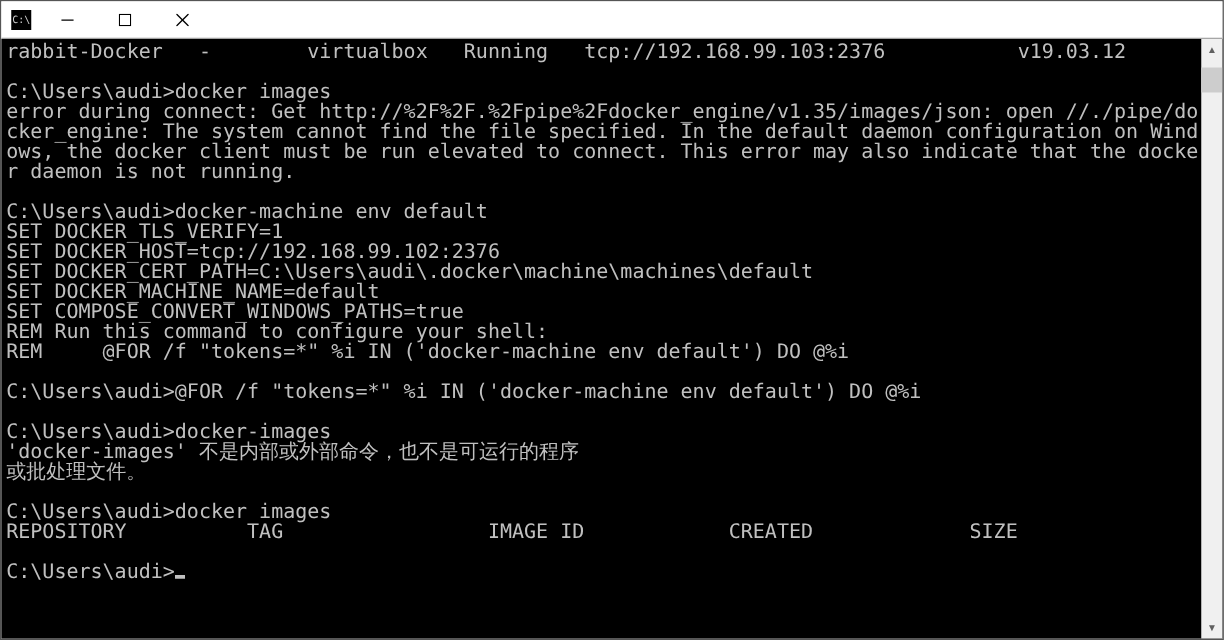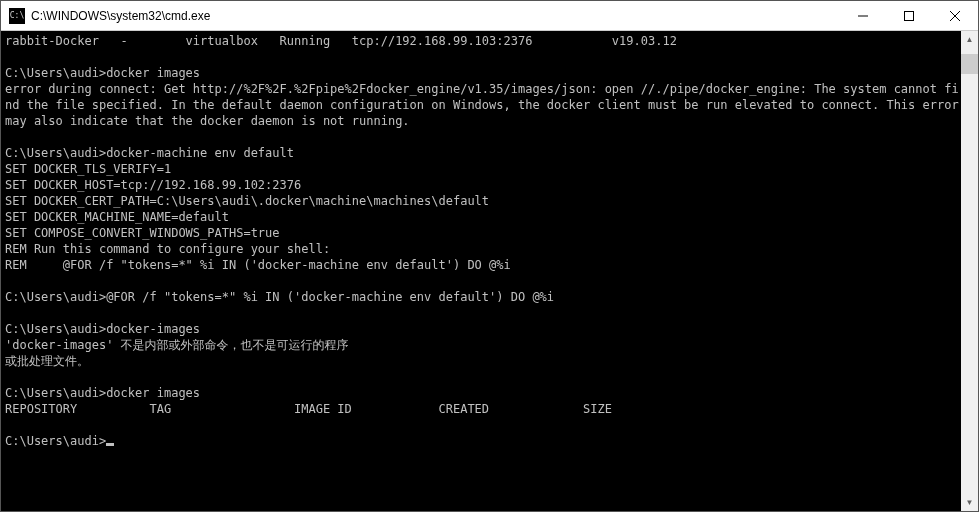--- a/index.html
+++ b/index.html
@@ -36,21 +36,21 @@
       font-size: 10px; color: #000;
       cursor: default; user-select: none;
     }
     .terminal-wrap {
       flex: 1; display: flex;
       background: #000; overflow: hidden;
     }
     .terminal {
       flex: 1;
       font-family: Consolas, "NSimSun", monospace;
-      font-size: 12px; line-height: 16px;
+      font-size: 16px; line-height: 16px;
       color: #c0c0c0;
       padding: 2px 0 0 4px;
       white-space: pre-wrap;
       word-break: break-all;
       letter-spacing: 0px;
     }
     .scrollbar {
       width: 17px; background: #f0f0f0;
       flex: 0 0 auto; position: relative;
     }
@@ -74,21 +74,20 @@
       display: inline-block; width: 8px; height: 3px;
       background: #c0c0c0; vertical-align: baseline;
       margin-bottom: -1px;
     }
   </style>
 </head>
 <body>
 
 <div class="titlebar">
   <div class="titlebar-icon">C:\</div>
-  <div class="titlebar-title">C:\WINDOWS\system32\cmd.exe</div>
   <div class="window-controls">
     <div class="win-btn">
       <svg width="10" height="10">
           <line x1="0" y1="5" x2="10" y2="5" stroke="#000" stroke-width="1"></line>
         </svg>
     </div>
     <div class="win-btn">
       <svg width="10" height="10">
           <rect x="0.5" y="0.5" width="9" height="9" fill="none" stroke="#000" stroke-width="1"></rect>
         </svg>

